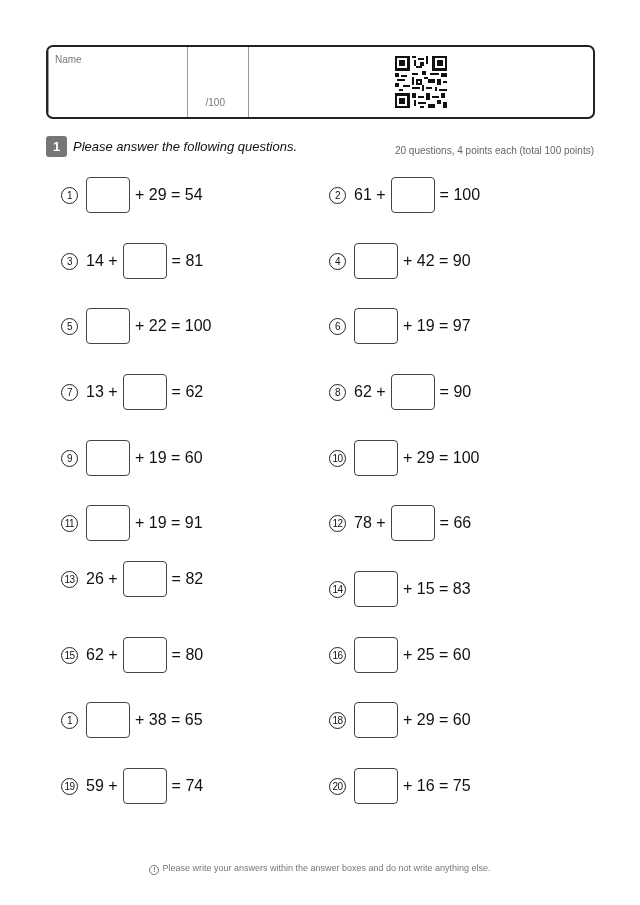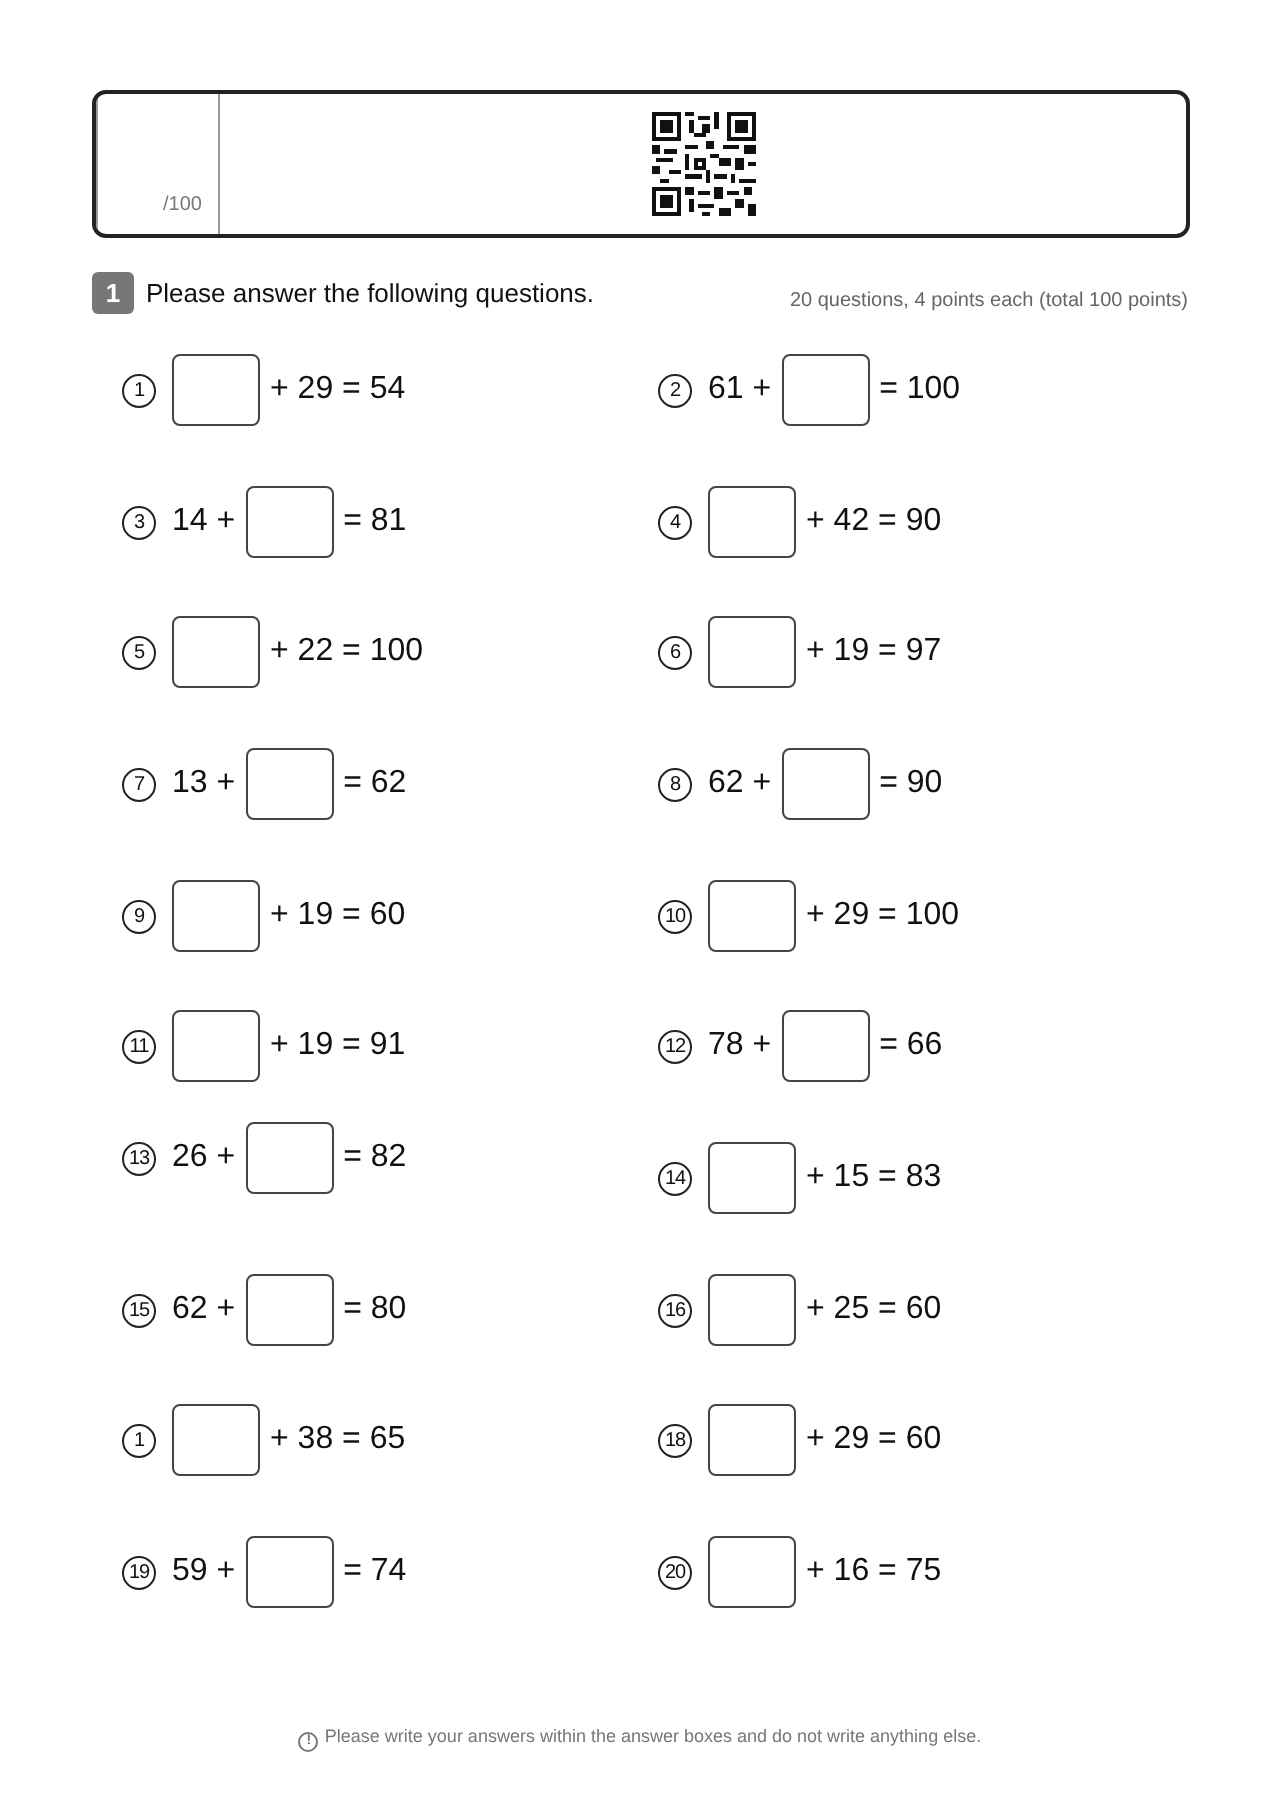--- a/index.html
+++ b/index.html
@@ -8,30 +8,30 @@
 
   .header {
     position: absolute; left: 46px; top: 45px; width: 549px; height: 74px;
     border: 2px solid #222; border-radius: 7px; display: flex; overflow: hidden;
   }
   .h-title { width: 287px; display: flex; align-items: center; padding-left: 1px;
     font-weight: bold; font-size: 14.5px; color: #111; white-space: nowrap; }
   .h-name { width: 139px; border-left: 1px solid #999; position: relative; }
   .h-name-label { position: absolute; left: 6px; top: 7px; font-size: 10px; color: #777; }
   .h-score { width: 61px; border-left: 1px solid #999; position: relative; }
-  .h-score-label { position: absolute; right: 8px; bottom: 9px; font-size: 10px; color: #777; }
+  .h-score-label { position: absolute; right: 23px; bottom: 9px; font-size: 10px; color: #777; }
   .h-qr { flex: 1; border-left: 1px solid #999; display: flex; align-items: center; justify-content: center; }
   .qr { width: 52px; height: 52px; }
 
   .section-num {
     position: absolute; left: 46px; top: 136px; width: 21px; height: 21px;
     background: #777; border-radius: 3px; color: #fff; font-weight: bold; font-size: 13px;
     display: flex; align-items: center; justify-content: center;
   }
-  .section-title { position: absolute; left: 73px; top: 139px; font-size: 13px; color: #111; }
+  .section-title { position: absolute; left: 73px; top: 139px; font-size: 13px; color: #111; font-style: italic; }
   .section-meta { position: absolute; right: 46px; top: 145px; font-size: 10px; color: #666; }
 
   .q { position: absolute; display: flex; align-items: center; height: 36px; font-size: 16px; color: #111; }
   .q-num {
     width: 17px; height: 17px; border: 1px solid #222; border-radius: 50%;
     font-size: 10px; display: flex; align-items: center; justify-content: center;
     margin-right: 8px; letter-spacing: -0.5px; flex-shrink: 0;
   }
   .box { width: 44px; height: 36px; border: 1.5px solid #444; border-radius: 4px; background: #fff; }
   .q-text { white-space: pre; }
@@ -42,20 +42,23 @@
     position: absolute; left: 0; width: 640px; top: 863px; text-align: center;
     font-size: 9px; color: #777;
   }
   .info-icon { display: inline-block; width: 10px; height: 10px; border: 1px solid #777; border-radius: 50%;
     font-size: 7px; line-height: 8px; text-align: center; vertical-align: -1px; margin-right: 3px; font-weight: bold; }
 </style>
 </head>
 <body>
 
 <div class="header">
+  <div class="h-name">
+    <span class="h-name-label">Name</span>
+  </div>
   <div class="h-score">
     <span class="h-score-label">/100</span>
   </div>
   <div class="h-qr">
     <svg class="qr" viewBox="0 0 25 25" shape-rendering="crispEdges">
       <rect width="25" height="25" fill="#fff"></rect>
       <g fill="#111">
         <rect x="0" y="0" width="7" height="7"></rect>
           <rect x="1" y="1" width="5" height="5" fill="#fff"></rect>
           <rect x="2" y="2" width="3" height="3"></rect>

